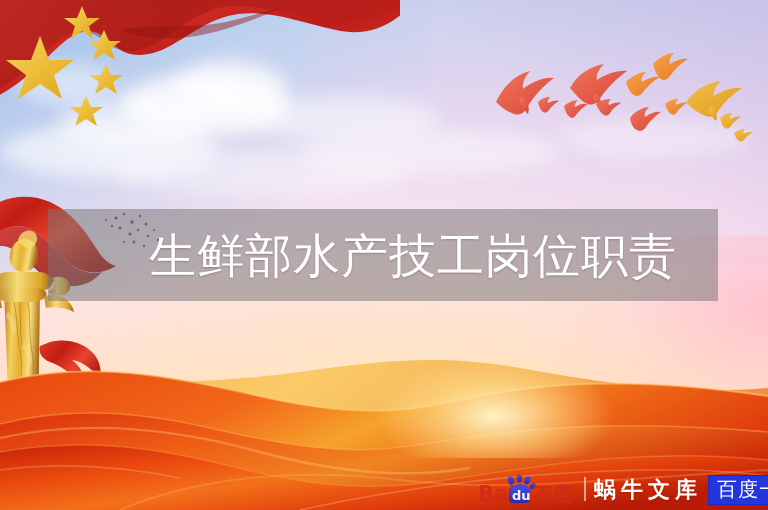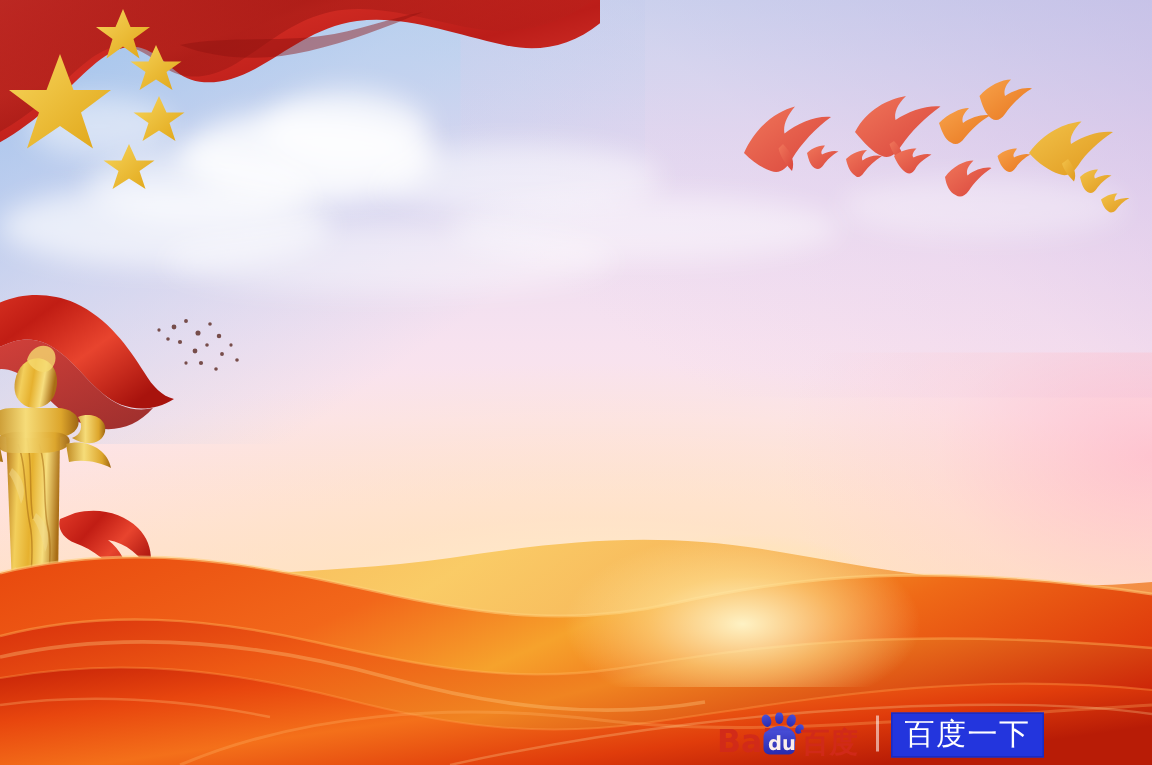--- a/index.html
+++ b/index.html
@@ -372,20 +372,23 @@
       <path d="M0 132 C80 118 150 126 230 146 C300 164 360 172 430 162 C520 150 630 126 768 140" fill="none" stroke="#ff9a45" stroke-width="1.4" opacity=".40"></path>
 
       <path d="M0 118 C90 98 180 110 260 132 C330 151 400 160 470 148" fill="none" stroke="#ffcf85" stroke-width="2.4" opacity=".35"></path>
       <path d="M120 190 C200 156 300 148 400 160 C500 172 600 160 768 150" fill="none" stroke="#ffb566" stroke-width="2" opacity=".30"></path>
       <path d="M300 190 C400 168 520 152 640 150 C700 149 740 152 768 156" fill="none" stroke="#ffdf9e" stroke-width="1.6" opacity=".28"></path>
       <path d="M0 150 C60 142 120 146 180 158" fill="none" stroke="#ffc27a" stroke-width="1.6" opacity=".30"></path>
     </svg>
   </div>
   <div class="hill-glow"></div>
 
+  <div class="title-band">
+    <div class="title-text">生鲜部水产技工岗位职责</div>
+  </div>
 
   <div class="brand">
 
     <div class="baidu-logo">
       <svg width="100" height="30" viewBox="0 0 100 30">
         <defs>
           <linearGradient id="bdBlue" x1="0" y1="0" x2="0" y2="1">
             <stop offset="0" stop-color="#3b4fe8"></stop>
             <stop offset="1" stop-color="#1c2bbd"></stop>
           </linearGradient>
@@ -403,17 +406,18 @@
 
         <rect x="31" y="12" width="21" height="16" rx="4" fill="url(#bdBlue)"></rect>
         <text x="34" y="25" font-family="DejaVu Sans, Liberation Sans, sans-serif" font-size="13" font-weight="bold" fill="#ffffff">du</text>
 
         <text x="56" y="26" font-family="DejaVu Sans, Liberation Sans, sans-serif" font-size="19" font-weight="bold" fill="#d12a1a">百度</text>
       </svg>
     </div>
 
     <div class="brand-sep"></div>
 
+    <div class="brand-name">蜗牛文库</div>
 
     <div class="search-btn">百度一下</div>
   </div>
 
 </div>
 
 </body></html>

